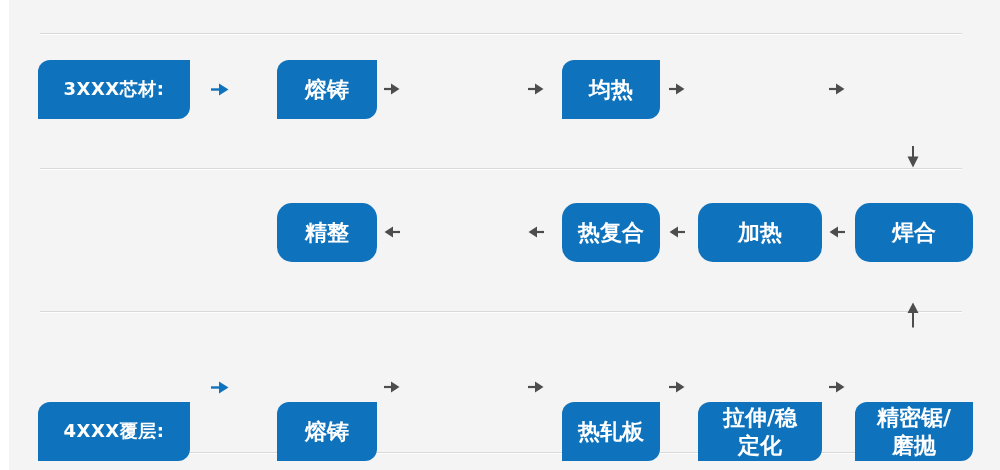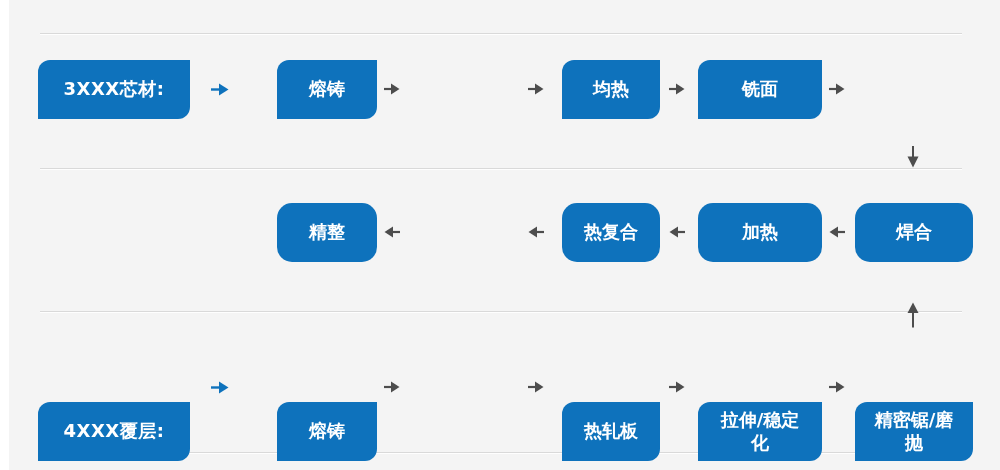--- a/index.html
+++ b/index.html
@@ -6,21 +6,21 @@
   html,body { width:1000px; height:470px; background:#ffffff; font-family:"DejaVu Sans","Liberation Sans",sans-serif; }
   .stage { position:relative; width:1000px; height:470px; background:#f4f4f4; overflow:hidden; }
   .gutter { position:absolute; left:0; top:0; width:9px; height:470px; background:#ffffff; }
   .hline { position:absolute; left:40px; width:922px; height:1px; background:#d9d9d9; box-shadow:0 1px 0 rgba(255,255,255,0.9); }
   .l1 { top:33px; } .l2 { top:168px; } .l3 { top:311px; } .l4 { top:452px; }
 
   .box {
     position:absolute; height:59px; background:#0e72bc; color:#ffffff;
     border-radius:12px 0 12px 0;
     display:flex; align-items:center; justify-content:center; text-align:center;
-    font-weight:bold; font-size:18px; line-height:1.25; padding:0 14px;
+    font-weight:bold; font-size:22px; line-height:1.25; padding:0 14px;
   }
   .box.labelbox { font-size:18px; letter-spacing:0.5px; }
   .r1 { top:60px; } .r2 { top:203px;border-radius:15px; } .r3 { top:358px;margin-top:44px; }
   .c-label { left:38px;  width:152px; }
   .c1 { left:277px; width:100px; }
   .c2 { left:412px; width:103px; }
   .c3 { left:562px; width:98px;  }
   .c4 { left:698px; width:124px; padding:0 18px; }
   .c5 { left:855px; width:118px; padding:0 16px; }
 
@@ -55,21 +55,20 @@
   </svg>
   <svg class="arrow ga2 ar1" width="16" height="12" viewBox="0 0 16 12">
     <line x1="0" y1="6" x2="8" y2="6" stroke="#4d4d4d" stroke-width="2.2"></line>
     <polygon points="7,0.5 15.5,6 7,11.5" fill="#4d4d4d"></polygon>
   </svg>
   <div class="box r1 c3">均热</div>
   <svg class="arrow ga3 ar1" width="16" height="12" viewBox="0 0 16 12">
     <line x1="0" y1="6" x2="8" y2="6" stroke="#4d4d4d" stroke-width="2.2"></line>
     <polygon points="7,0.5 15.5,6 7,11.5" fill="#4d4d4d"></polygon>
   </svg>
-  <div class="box r1 c4">铣面</div>
   <svg class="arrow ga4 ar1" width="16" height="12" viewBox="0 0 16 12">
     <line x1="0" y1="6" x2="8" y2="6" stroke="#4d4d4d" stroke-width="2.2"></line>
     <polygon points="7,0.5 15.5,6 7,11.5" fill="#4d4d4d"></polygon>
   </svg>
 
   <svg class="arrow vdown" width="12" height="22" viewBox="0 0 12 22">
     <line x1="6" y1="0" x2="6" y2="12" stroke="#4d4d4d" stroke-width="2"></line>
     <polygon points="0.5,10.5 11.5,10.5 6,21.5" fill="#4d4d4d"></polygon>
   </svg>
 

